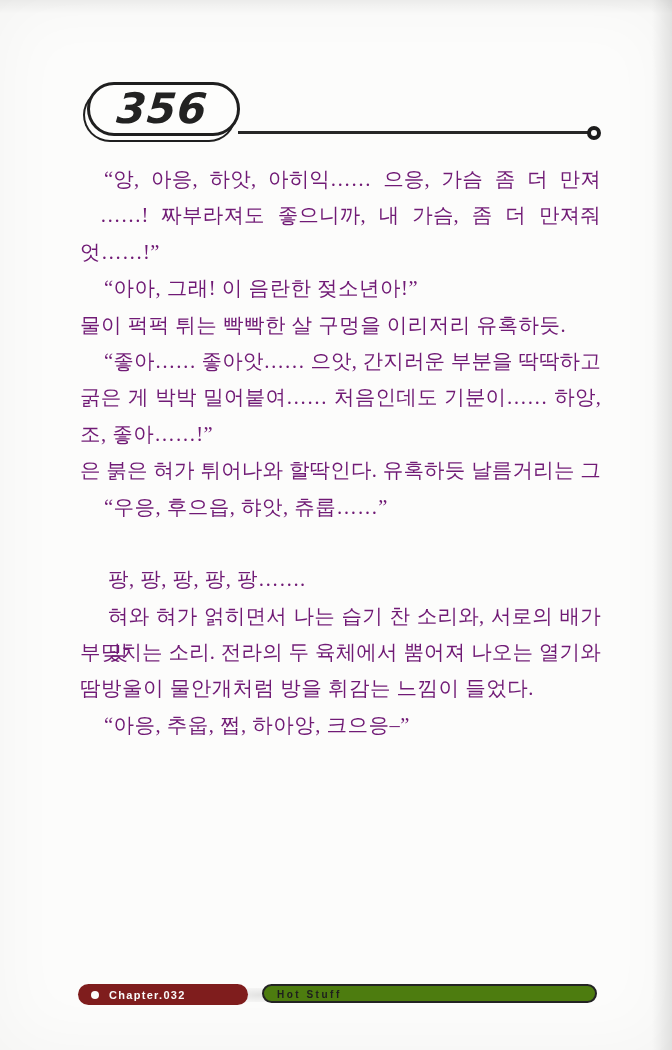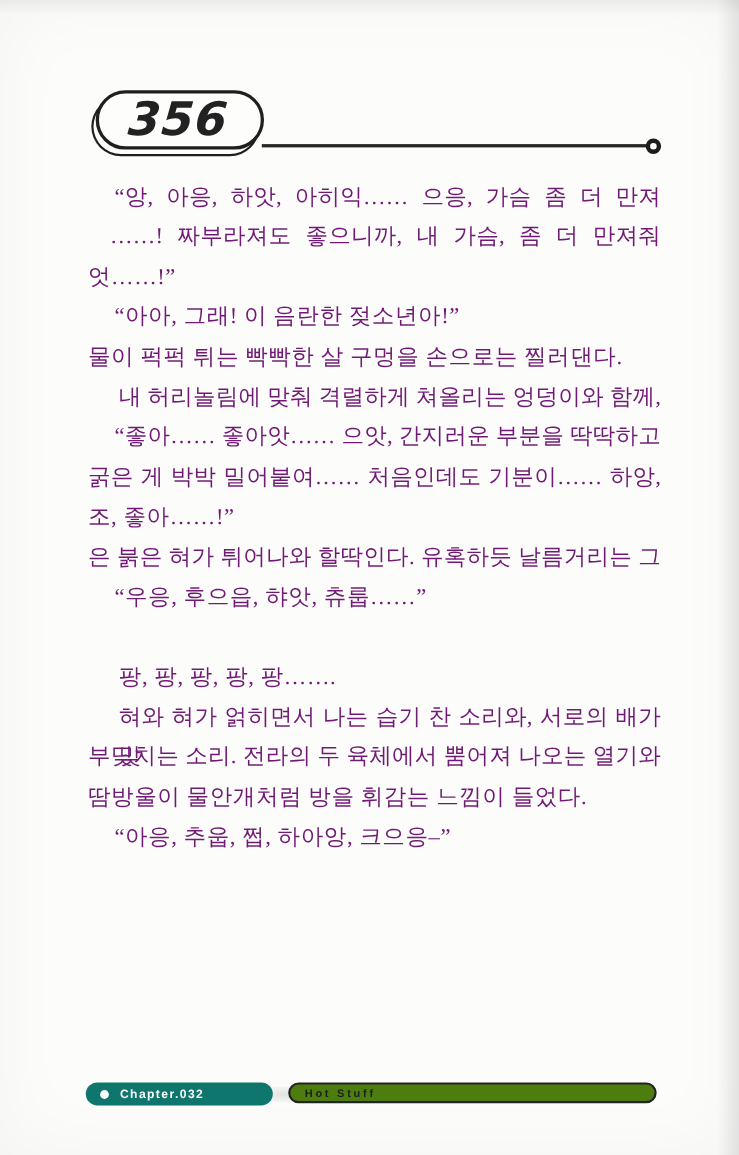--- a/index.html
+++ b/index.html
@@ -74,21 +74,21 @@
   }
   .ind-quote{padding-left:24px;}
   .ind-para{padding-left:28px;}
   .ind-small{padding-left:20px;}
   .blank{height:36.4px;}
 
   
   .chapter-pill{
     position:absolute;left:78px;top:984px;
     width:170px;height:21px;
-    background:#0f766e;border-radius:11px;
+    background:#7f1d1d;border-radius:11px;
     display:flex;align-items:center;
     z-index:2;
   }
   .chapter-dot{
     width:8px;height:8px;border-radius:50%;
     background:#fdfdfc;margin-left:13px;flex:0 0 auto;
   }
   .chapter-label{
     color:#fafafa;
     font-family:"Liberation Sans","DejaVu Sans",sans-serif;
@@ -126,22 +126,21 @@
     <span class="pagenum">356</span>
   </div>
   <div class="header-line"></div>
   <div class="header-ring"></div>
 
   <div class="body-text" id="text-block" style="color: #701a75;">
       <div class="line ind-quote just">“앙, 아응, 하앗, 아히익…… 으응, 가슴 좀 더 만져</div>
       <div class="line ind-small just">……! 짜부라져도 좋으니까, 내 가슴, 좀 더 만져줘</div>
       <div class="line">엇……!”</div>
       <div class="line ind-quote">“아아, 그래! 이 음란한 젖소년아!”</div>
-      <div class="line">물이 퍽퍽 튀는 빡빡한 살 구멍을 손으로는 찔러댄다.</div>
-      <div class="line ind-para just">내 허리놀림에 맞춰 격렬하게 쳐올리는 엉덩이와 함께,</div>
+      <div class="line">물이 퍽퍽 튀는 빡빡한 살 구멍을 이리저리 유혹하듯.</div>
       <div class="line ind-quote just">“좋아…… 좋아앗…… 으앗, 간지러운 부분을 딱딱하고</div>
       <div class="line just">굵은 게 박박 밀어붙여…… 처음인데도 기분이…… 하앙,</div>
       <div class="line">조, 좋아……!”</div>
       <div class="line just">은 붉은 혀가 튀어나와 할딱인다. 유혹하듯 날름거리는 그</div>
       <div class="line ind-quote">“우응, 후으읍, 햐앗, 츄룹……”</div>
       <div class="line blank"></div>
       <div class="line ind-para">팡, 팡, 팡, 팡, 팡…….</div>
       <div class="line ind-para just">혀와 혀가 얽히면서 나는 습기 찬 소리와, 서로의 배가 맞</div>
       <div class="line just">부딪치는 소리. 전라의 두 육체에서 뿜어져 나오는 열기와</div>
       <div class="line">땀방울이 물안개처럼 방을 휘감는 느낌이 들었다.</div>

